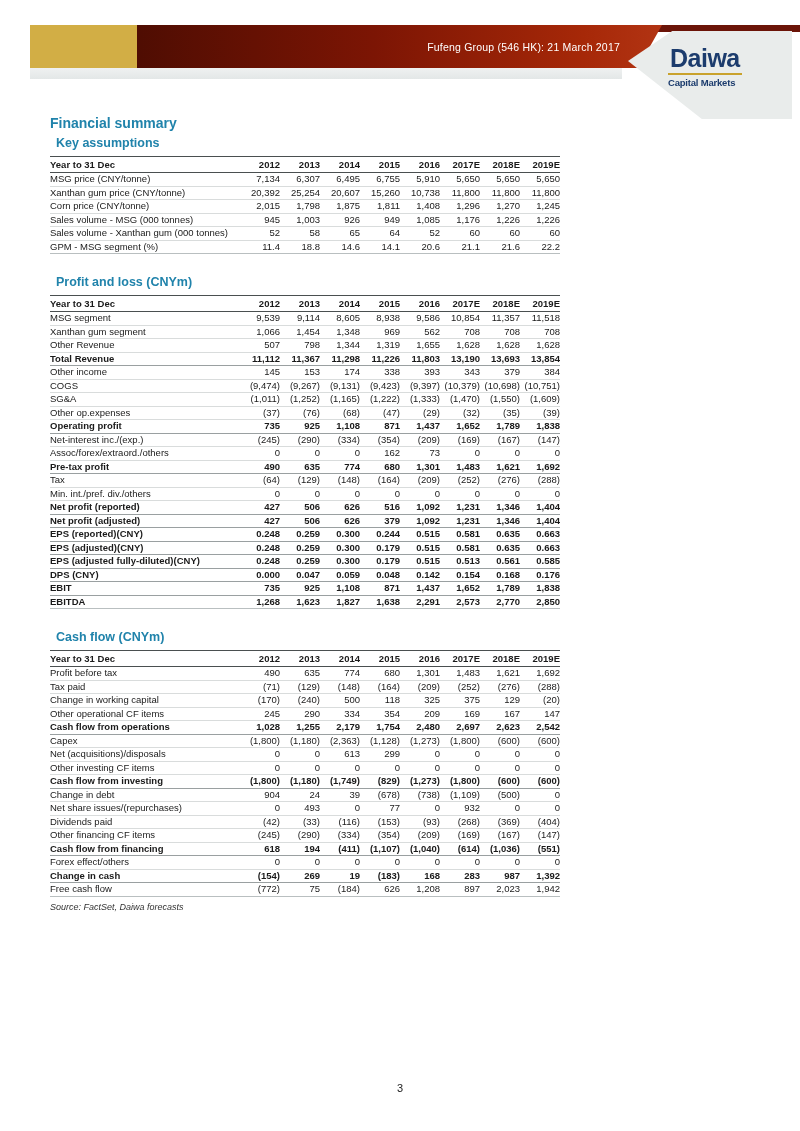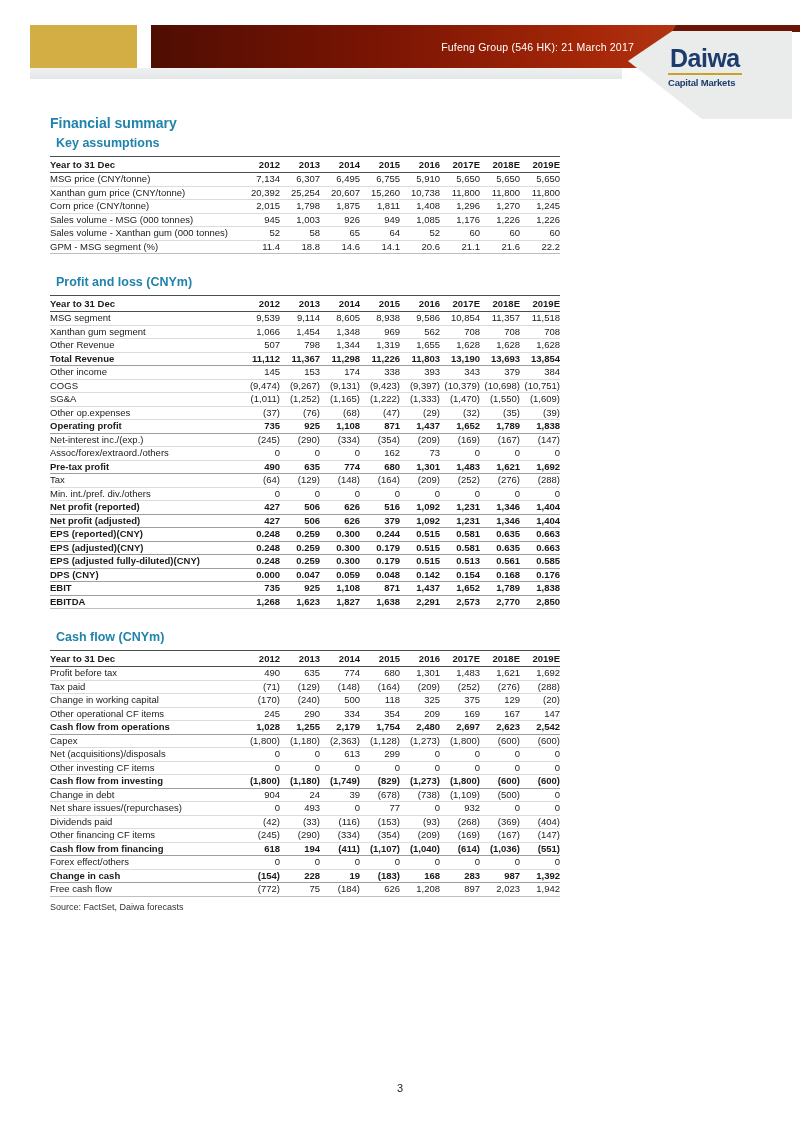--- a/index.html
+++ b/index.html
@@ -8,21 +8,21 @@
     font-family:"Liberation Sans",sans-serif;color:#1a1a1a;overflow:hidden;
   }
   
   .banner-strip{position:absolute;left:600px;top:25px;width:200px;height:7px;background:#6b1408;z-index:1;}
   .gold-block{position:absolute;left:30px;top:25px;width:107px;height:43px;background:#d2ae45;z-index:2;}
   .red-banner{
     position:absolute;left:137px;top:25px;width:525px;height:43px;z-index:2;
     background:linear-gradient(90deg,#4f0d02 0%,#7c1504 45%,#a62808 85%,#b23413 100%);
     clip-path:polygon(0 0,100% 0,calc(100% - 24px) 100%,0 100%);
     display:flex;align-items:center;justify-content:flex-end;
-    padding-right:42px;box-sizing:border-box;margin-left:14px;
+    padding-right:42px;box-sizing:border-box;
   }
   .red-banner span{color:#ffffff;font-size:10.5px;letter-spacing:0.2px;}
   .gray-strip{position:absolute;left:30px;top:68px;width:592px;height:11px;
     background:linear-gradient(180deg,#eff1f1,#e3e7e7);z-index:0;}
   .logo-panel{
     position:absolute;left:628px;top:31px;width:164px;height:88px;background:#e9eceb;z-index:3;
     clip-path:polygon(27% 0,100% 0,100% 100%,45% 100%,0 34%);
     box-sizing:border-box;padding-top:15px;
   }
   .logo-box{margin-left:40px;width:112px;}
@@ -40,21 +40,21 @@
   table.fin-table{border-collapse:collapse;width:510px;font-size:9.5px;color:#1a1a1a;}
   table.fin-table th{
     font-weight:bold;padding:2px 0;line-height:11px;
     border-top:1px solid #4a4f50;border-bottom:1px solid #4a4f50;
   }
   table.fin-table td{padding:1px 0;line-height:10.5px;border-bottom:1px solid #d9dcdc;}
   table.fin-table .lbl{text-align:left;}
   table.fin-table .num{text-align:right;width:40px;}
   table.fin-table tr.bold td{font-weight:bold;border-top:1px solid #9aa0a1;border-bottom:1px solid #9aa0a1;}
   table.fin-table tbody tr:last-child td{border-bottom:1.5px solid #b9bfc0;}
-  .source-note{font-size:9px;color:#333;margin-top:5px;}
+  .source-note{font-size:9px;font-style:italic;color:#333;margin-top:5px;}
   .page-number{position:absolute;left:0;top:1082px;width:800px;text-align:center;font-size:11px;color:#222;}
 </style>
 </head>
 <body>
 
 <div>
 
   <header>
     <div class="banner-strip"></div>
     <div class="gold-block"></div>
@@ -606,21 +606,21 @@
                 <td class="num">0</td>
                 <td class="num">0</td>
                 <td class="num">0</td>
                 <td class="num">0</td>
                 <td class="num">0</td>
                 <td class="num">0</td>
               </tr>
               <tr class="bold">
                 <td class="lbl">Change in cash</td>
                 <td class="num">(154)</td>
-                <td class="num">228</td>
+                <td class="num">269</td>
                 <td class="num">19</td>
                 <td class="num">(183)</td>
                 <td class="num">168</td>
                 <td class="num">283</td>
                 <td class="num">987</td>
                 <td class="num">1,392</td>
               </tr>
               <tr>
                 <td class="lbl">Free cash flow</td>
                 <td class="num">(772)</td>

